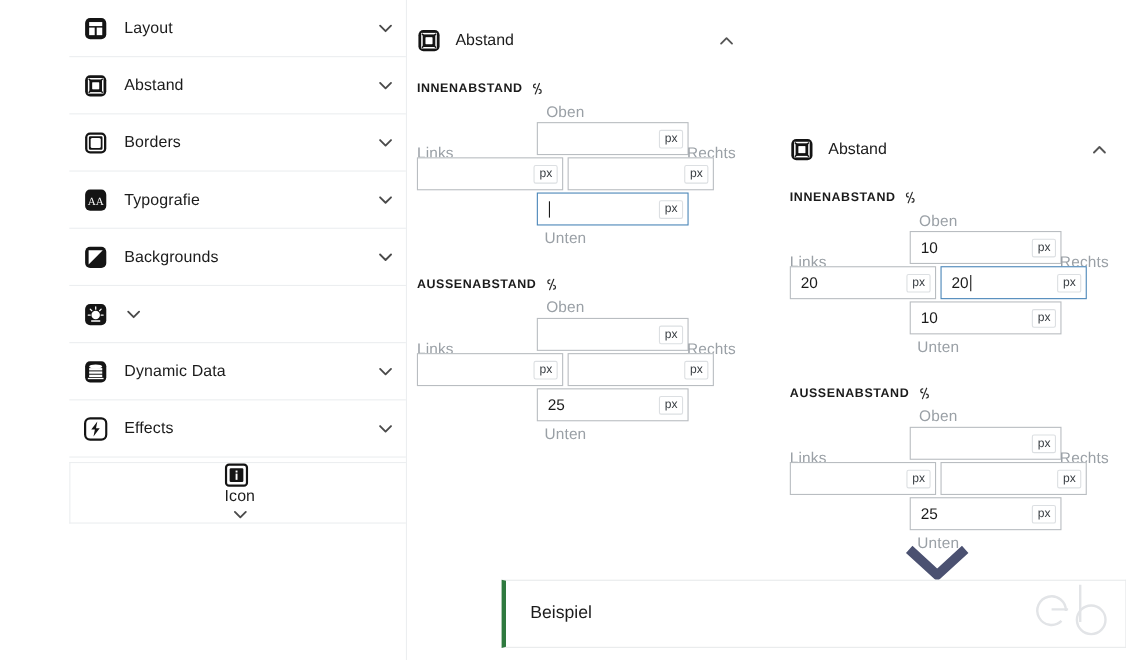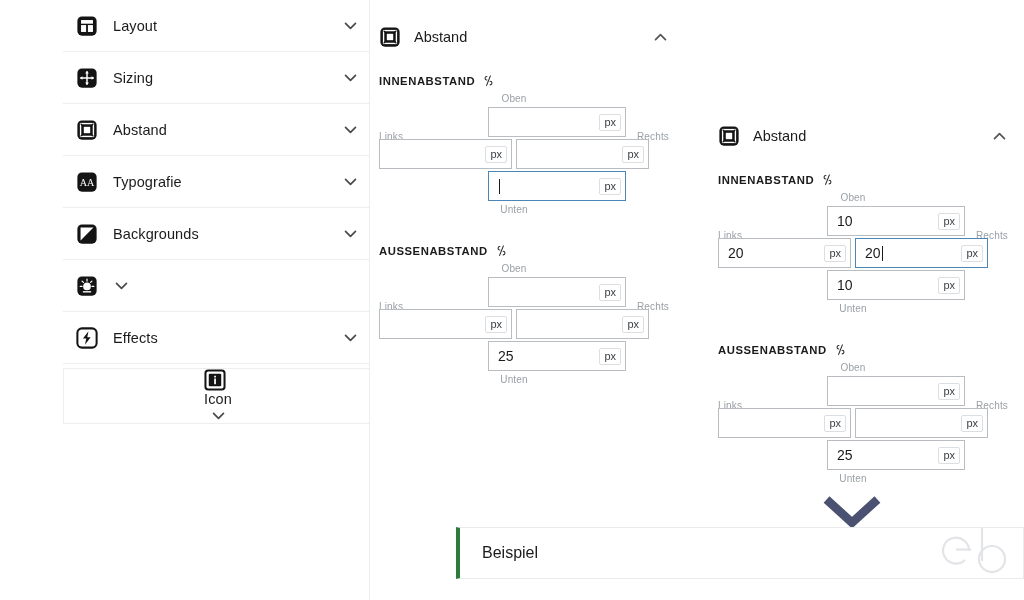--- a/index.html
+++ b/index.html
@@ -54,21 +54,21 @@
   .panel-head .chev { opacity: .8; }
 
   .sec-title {
     font-size: 11.3px; font-weight: bold; color: #1b1b1b;
     letter-spacing: .55px; display: flex; align-items: center; gap: 7px;
   }
 
   
   .bm { position: relative; }
   .bm-lbl {
-    font-size: 10px; color: #9aa0a6; letter-spacing: .15px;
+    font-size: 14px; color: #9aa0a6; letter-spacing: .15px;
     line-height: 1;
   }
   .bm-row { display: flex; justify-content: center; }
   .bm-mid { display: flex; align-items: center; }
 
   .fld {
     position: relative;
     height: 30px;
     border: 1px solid #b9bdc1;
     background: #fff;
@@ -132,43 +132,20 @@
           </svg>
       </span>
       <span class="side-label">Layout</span>
       <span class="chev">
         <svg viewBox="0 0 24 24" width="17" height="17" fill="none" stroke="#2b2b2b" stroke-width="2.4" stroke-linecap="round" stroke-linejoin="round">
             <polyline points="5,9 12,16 19,9"></polyline>
           </svg>
       </span>
     </div>
 
-    <div class="side-row">
-      <span class="side-ico">
-        <svg viewBox="0 0 24 24" width="22" height="22">
-            <rect x="1.5" y="1.5" width="21" height="21" rx="5" fill="#141414"></rect>
-            <g stroke="#fff" stroke-width="1.6" stroke-linecap="round">
-              <line x1="12" y1="5.5" x2="12" y2="18.5"></line>
-              <line x1="5.5" y1="12" x2="18.5" y2="12"></line>
-            </g>
-            <g fill="#fff">
-              <polygon points="12,4 14,7 10,7"></polygon>
-              <polygon points="12,20 14,17 10,17"></polygon>
-              <polygon points="4,12 7,10 7,14"></polygon>
-              <polygon points="20,12 17,10 17,14"></polygon>
-            </g>
-          </svg>
-      </span>
-      <span class="side-label">Sizing</span>
-      <span class="chev">
-        <svg viewBox="0 0 24 24" width="17" height="17" fill="none" stroke="#2b2b2b" stroke-width="2.4" stroke-linecap="round" stroke-linejoin="round">
-            <polyline points="5,9 12,16 19,9"></polyline>
-          </svg>
-      </span>
-    </div>
 
     <div class="side-row">
       <span class="side-ico">
         <svg viewBox="0 0 24 24" width="22" height="22">
             <rect x="1.5" y="1.5" width="21" height="21" rx="5" fill="#141414"></rect>
             <rect x="5" y="5" width="14" height="14" fill="none" stroke="#fff" stroke-width="1.5"></rect>
             <rect x="8.5" y="8.5" width="7" height="7" fill="#fff"></rect>
             <g stroke="#141414" stroke-width="1.4">
               <line x1="5" y1="5" x2="8.5" y2="8.5"></line>
               <line x1="19" y1="5" x2="15.5" y2="8.5"></line>
@@ -178,20 +155,35 @@
           </svg>
       </span>
       <span class="side-label">Abstand</span>
       <span class="chev">
         <svg viewBox="0 0 24 24" width="17" height="17" fill="none" stroke="#2b2b2b" stroke-width="2.4" stroke-linecap="round" stroke-linejoin="round">
             <polyline points="5,9 12,16 19,9"></polyline>
           </svg>
       </span>
     </div>
 
+    <div class="side-row">
+      <span class="side-ico">
+        <svg viewBox="0 0 24 24" width="22" height="22">
+            <rect x="1.5" y="1.5" width="21" height="21" rx="5" fill="#141414"></rect>
+            <rect x="4.5" y="4.5" width="15" height="15" rx="2" fill="none" stroke="#fff" stroke-width="1.5"></rect>
+            <rect x="7" y="7" width="10" height="10" rx="1.5" fill="#fff"></rect>
+          </svg>
+      </span>
+      <span class="side-label">Borders</span>
+      <span class="chev">
+        <svg viewBox="0 0 24 24" width="17" height="17" fill="none" stroke="#2b2b2b" stroke-width="2.4" stroke-linecap="round" stroke-linejoin="round">
+            <polyline points="5,9 12,16 19,9"></polyline>
+          </svg>
+      </span>
+    </div>
 
     <div class="side-row">
       <span class="side-ico">
         <svg viewBox="0 0 24 24" width="22" height="22">
             <rect x="1.5" y="1.5" width="21" height="21" rx="5" fill="#141414"></rect>
             <text x="12" y="16.5" font-family="Liberation Serif, serif" font-size="11" fill="#fff" text-anchor="middle">AA</text>
           </svg>
       </span>
       <span class="side-label">Typografie</span>
       <span class="chev">
@@ -233,20 +225,40 @@
             <rect x="7.5" y="17.6" width="9" height="1.5" fill="#fff"></rect>
           </svg>
       </span>
       <span class="chev">
         <svg viewBox="0 0 24 24" width="17" height="17" fill="none" stroke="#2b2b2b" stroke-width="2.4" stroke-linecap="round" stroke-linejoin="round">
             <polyline points="5,9 12,16 19,9"></polyline>
           </svg>
       </span>
     </div>
 
+    <div class="side-row">
+      <span class="side-ico">
+        <svg viewBox="0 0 24 24" width="22" height="22">
+            <rect x="1.5" y="1.5" width="21" height="21" rx="5" fill="#141414"></rect>
+            <g fill="#fff">
+              <ellipse cx="12" cy="6.8" rx="6.5" ry="2.1"></ellipse>
+              <rect x="5.5" y="8.3" width="13" height="2.3"></rect>
+              <rect x="5.5" y="11.6" width="13" height="2.3"></rect>
+              <rect x="5.5" y="14.9" width="13" height="2.3"></rect>
+              <rect x="4.2" y="18" width="15.6" height="1.3"></rect>
+            </g>
+          </svg>
+      </span>
+      <span class="side-label">Dynamic Data</span>
+      <span class="chev">
+        <svg viewBox="0 0 24 24" width="17" height="17" fill="none" stroke="#2b2b2b" stroke-width="2.4" stroke-linecap="round" stroke-linejoin="round">
+            <polyline points="5,9 12,16 19,9"></polyline>
+          </svg>
+      </span>
+    </div>
 
     <div class="side-row">
       <span class="side-ico">
         <svg viewBox="0 0 24 24" width="22" height="22">
             <rect x="1.5" y="1.5" width="21" height="21" rx="5" fill="none" stroke="#141414" stroke-width="2.2"></rect>
             <polygon points="13.6,4.6 7.6,12.6 11.2,12.6 9.8,19.4 16,11.2 12.3,11.2" fill="#141414"></polygon>
           </svg>
       </span>
       <span class="side-label">Effects</span>
       <span class="chev">
@@ -487,21 +499,21 @@
       <div class="bm-lbl" style="text-align:center; width:138px; margin-left:66px; margin-top:4px;">Unten</div>
     </div>
   </div>
 
   <div class="bigchev" style="left:823px; top:496px;">
     <svg viewBox="0 0 60 34" width="58" height="34" fill="none" stroke="#4b5171" stroke-width="9" stroke-linecap="square" stroke-linejoin="miter">
         <polyline points="7,6 30,27 53,6"></polyline>
       </svg>
   </div>
 
-  <div class="example" style="left:456px; top:527px; width:568px; height:52px;">
+  <div class="example" style="left:456px; top:527px; width:568px; height:62px;">
     <span class="example-txt">Beispiel</span>
     <span class="watermark">
       <svg viewBox="0 0 84 56" width="84" height="56" fill="none" stroke="#e2e4e7" stroke-width="2.2">
         <path d="M36 28 a13 13 0 1 0 -4 9"></path>
         <line x1="23" y1="26.5" x2="38" y2="26.5"></line>
         <line x1="49" y1="4" x2="49" y2="38"></line>
         <circle cx="59" cy="36" r="13"></circle>
       </svg>
     </span>
   </div>

